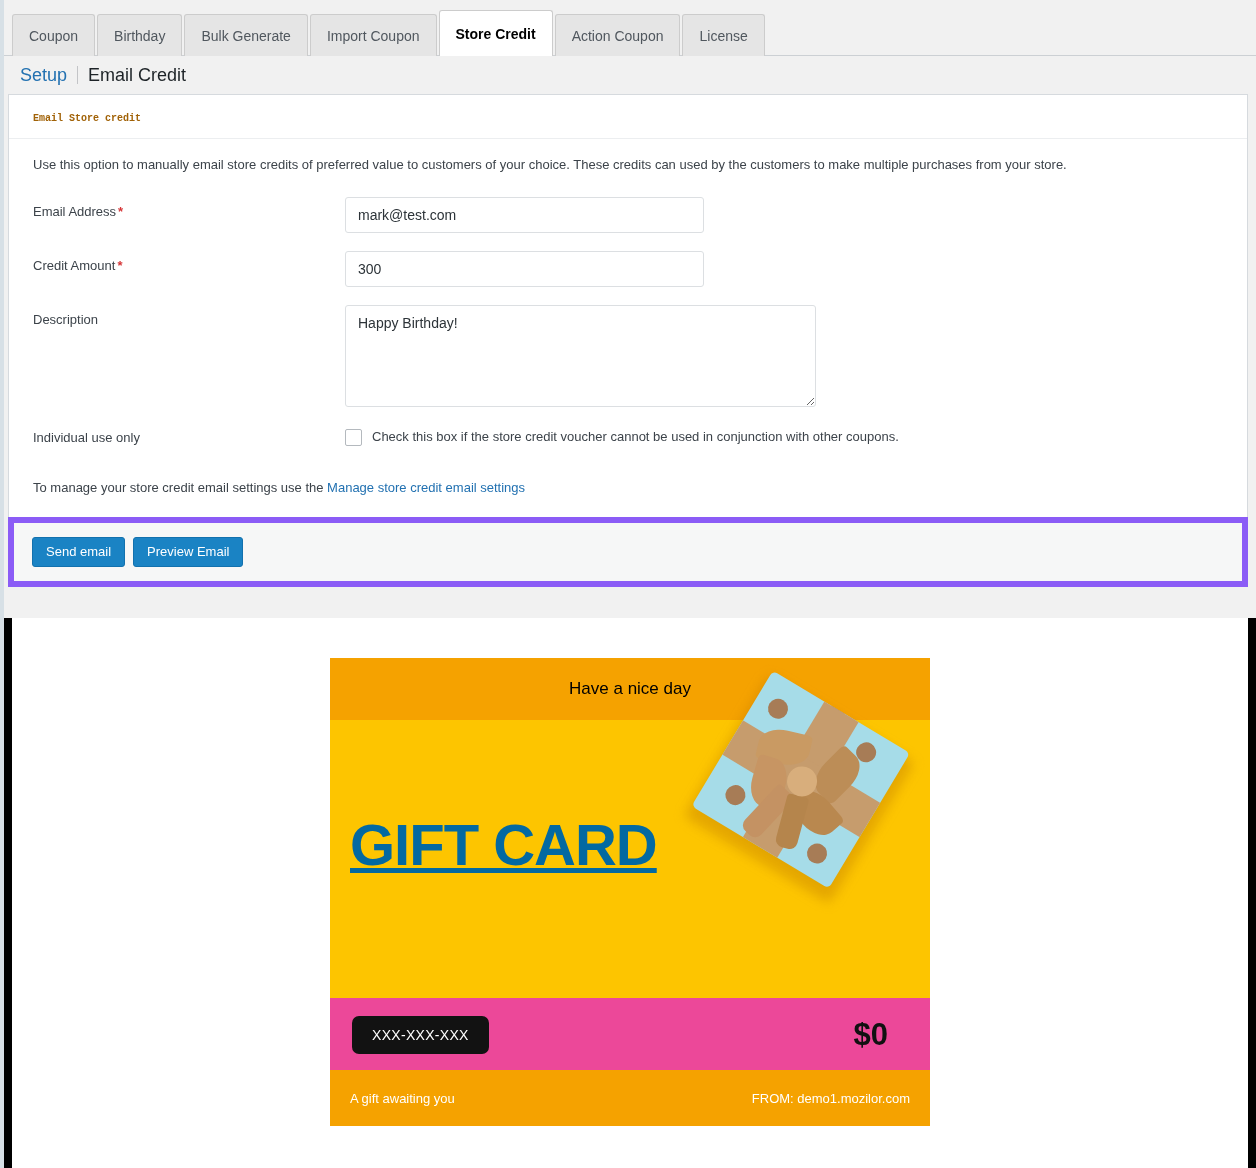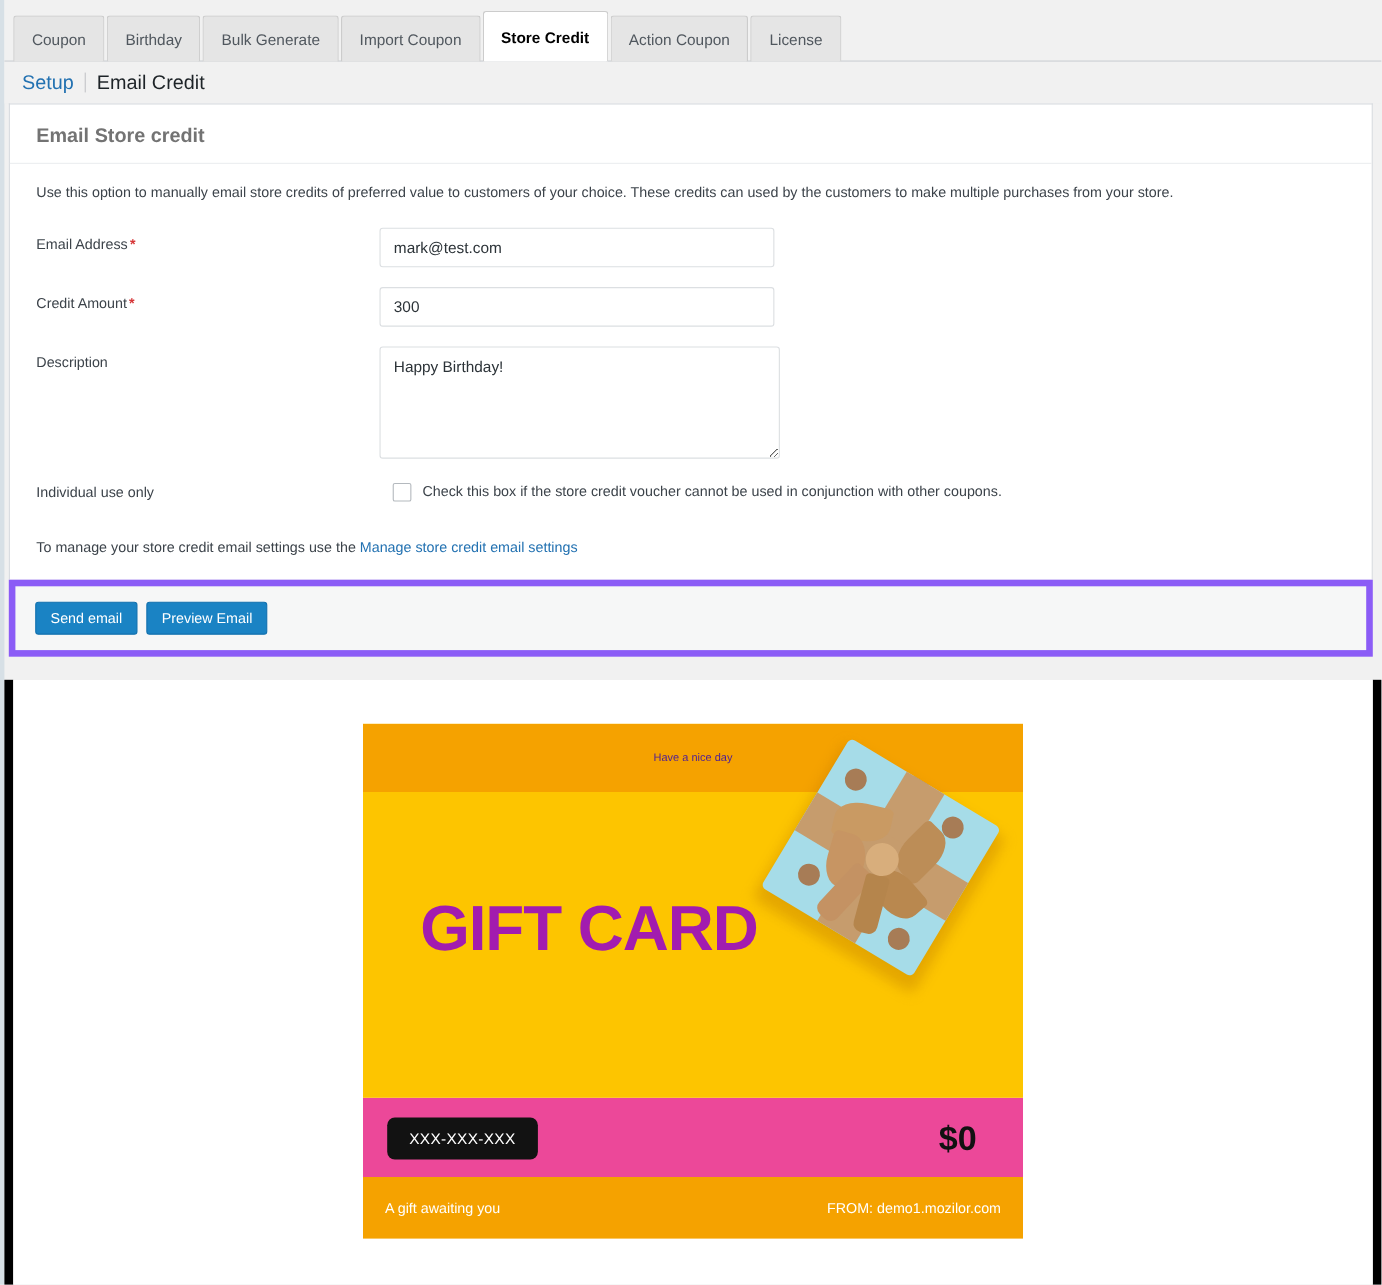--- a/index.html
+++ b/index.html
@@ -88,25 +88,26 @@
   }
 
   
   .panel {
     margin: 0 8px 0 4px;
     background: #ffffff;
     border: 1px solid #d6dade;
     border-bottom: none;
   }
   .panel-title {
-    font-size: 18px;
+    font-size: 10px;
     font-weight: bold;
-    color: #737373;
+    color: #a16207;
     padding: 18px 24px 14px 24px;
     border-bottom: 1px solid #eceef0;
+    font-family: Liberation Mono, monospace;
   }
   .panel-body { padding: 16px 24px 22px 24px; }
   .intro {
     font-size: 13px;
     color: #3c434a;
     margin: 0 0 22px 0;
     line-height: 1.5;
   }
 
   .row {
@@ -129,39 +130,38 @@
     padding: 6px 12px;
     font-size: 14px;
     font-family: "Liberation Sans", sans-serif;
     color: #2c3338;
     border: 1px solid #dcdfe2;
     border-radius: 3px;
     background: #fff;
     outline: none;
   }
   .field textarea {
-    width: 364px;
+    width: 471px;
     height: 102px;
     padding: 8px 12px;
     font-size: 14px;
     font-family: "Liberation Sans", sans-serif;
     color: #2c3338;
     border: 1px solid #dcdfe2;
     border-radius: 3px;
     background: #fff;
     outline: none;
     resize: vertical;
     line-height: 1.4;
   }
 
   .checkrow {
     display: flex;
     align-items: flex-start;
     margin-bottom: 8px;
-    gap: 12px;
   }
   .checkrow .row-label { padding-top: 2px; }
   .cbwrap { display: flex; align-items: flex-start; gap: 10px; }
   .cbox {
     width: 17px;
     height: 17px;
     flex: 0 0 17px;
     border: 1px solid #b4b9be;
     border-radius: 2px;
     background: #fff;
@@ -231,33 +231,34 @@
   }
   .gc-topstrip {
     position: absolute;
     left: 0; top: 0;
     width: 100%;
     height: 62px;
     background: #F5A200;
     display: flex;
     align-items: center;
     justify-content: center;
-    color: #4c1d95;
-    font-size: 10px;
+    color: #000000;
+    font-size: 17px;
   }
   .gc-title {
     position: absolute;
-    left: 52px;
+    left: 20px;
     top: 158px;
     font-size: 58px;
     font-weight: bold;
-    color: #a21caf;
+    color: #0369a1;
     letter-spacing: -1px;
     line-height: 1;
     font-family: "Liberation Sans", sans-serif;
+    text-decoration: underline;
   }
 
   
   .giftbox {
     position: absolute;
     left: 378px;
     top: 30px;
     width: 195px;
     height: 200px;
     transform: rotate(-8deg);

